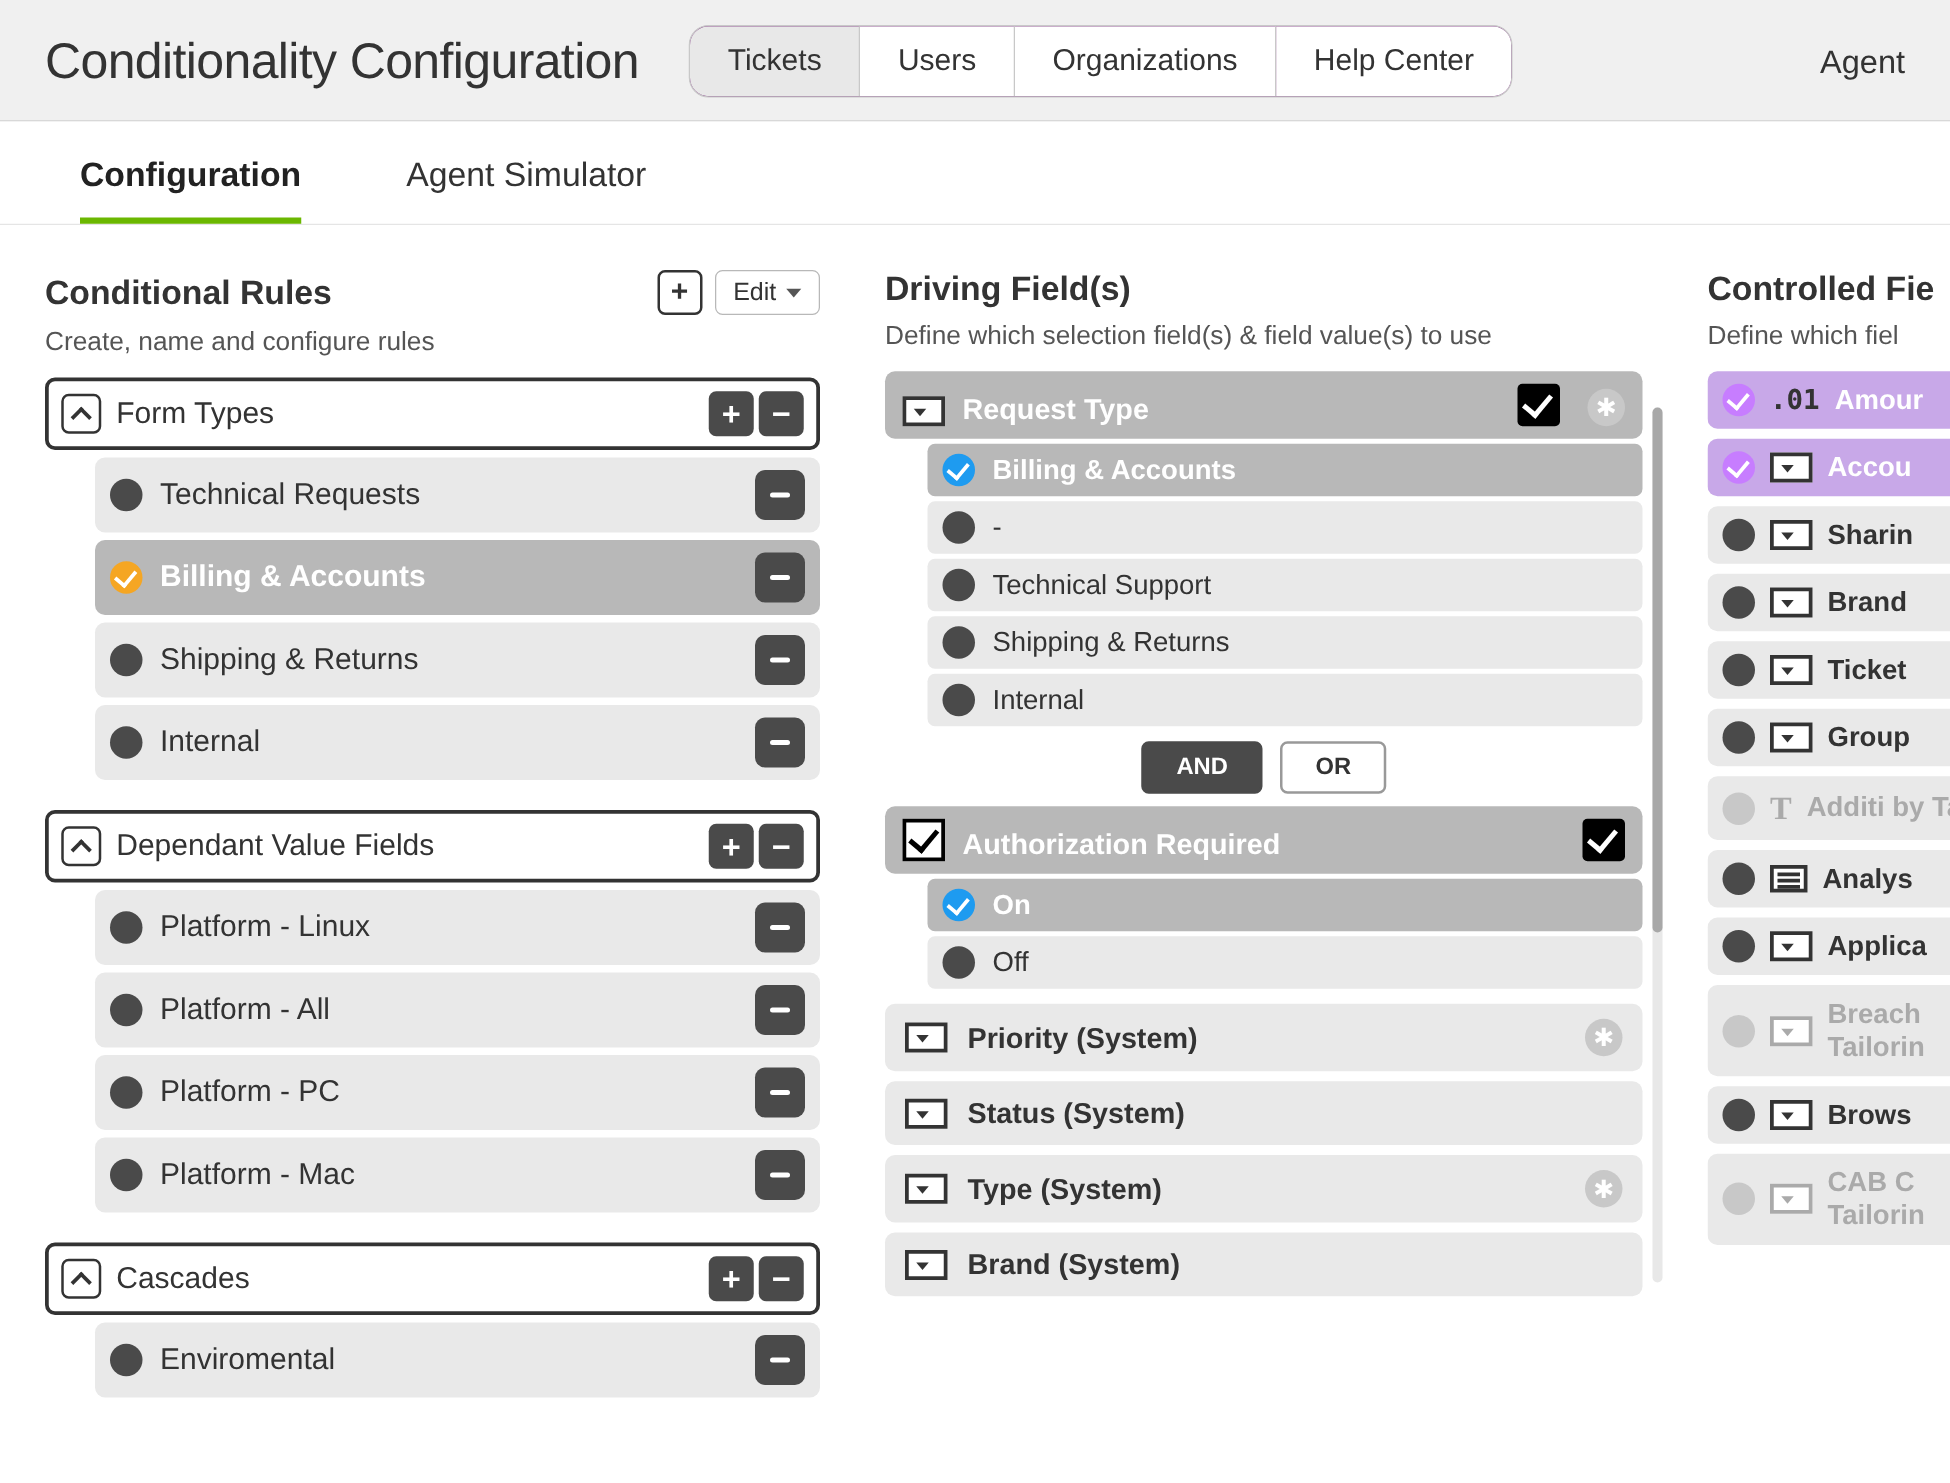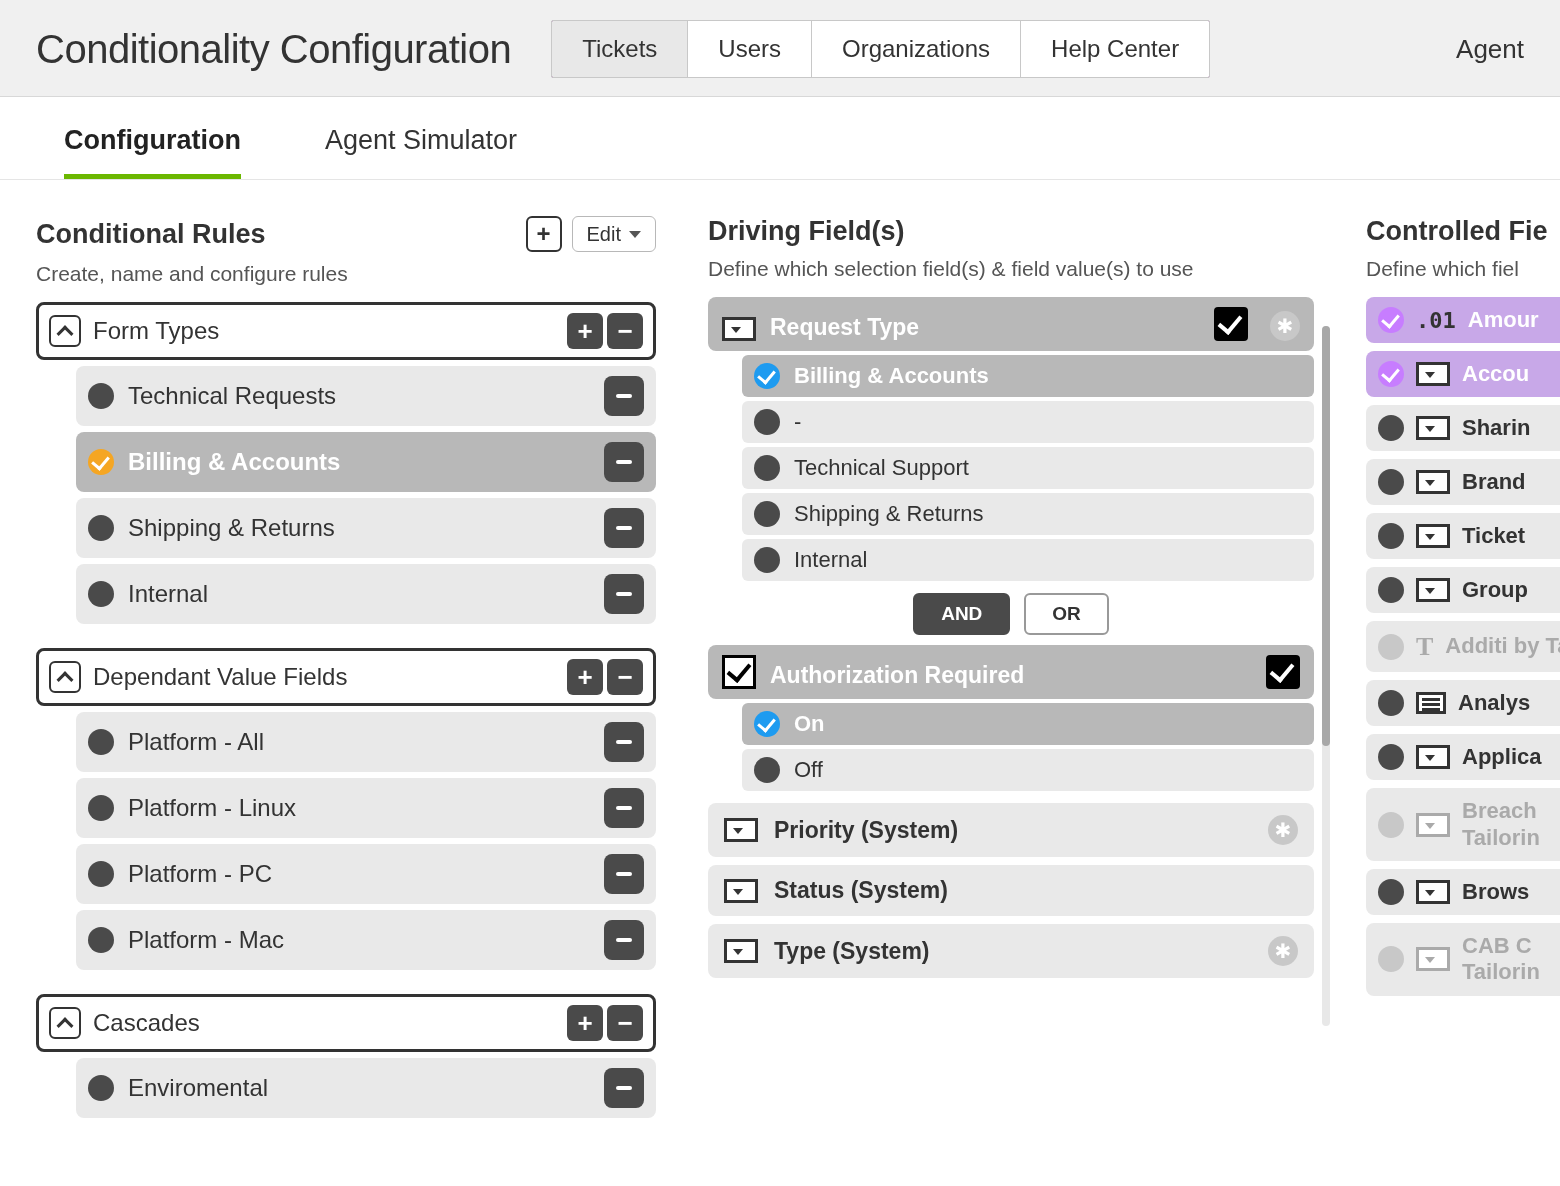--- a/index.html
+++ b/index.html
@@ -20,21 +20,21 @@
   .page-title {
     font-size: 40px;
     font-weight: 400;
     color: #333;
     margin-right: 40px;
     letter-spacing: -0.5px;
   }
   .top-tabs {
     display: flex;
     border: 1px solid #c8c8c8;
-    border-radius: 2px;
+    border-radius: 16px;
     overflow: hidden;
     background:#701a75;
   }
   .top-tab {
     padding: 14px 30px;
     font-size: 24px;
     color: #333;
     border-right: 1px solid #c8c8c8;
     background: #fff;
     cursor: pointer;
@@ -311,26 +311,26 @@
         </div>
       <div class="group-label">Dependant Value Fields</div>
       <div class="grp-btns">
         <div class="grp-btn">+</div>
         <div class="grp-btn">−</div>
       </div>
     </div>
     <div class="rule-list">
       <div class="rule-item">
         <div class="dot"></div>
+        <div class="rule-label">Platform - Linux</div>
+        <div class="rule-remove"></div>
+      </div>
+      <div class="rule-item">
+        <div class="dot"></div>
         <div class="rule-label">Platform - All</div>
-        <div class="rule-remove"></div>
-      </div>
-      <div class="rule-item">
-        <div class="dot"></div>
-        <div class="rule-label">Platform - Linux</div>
         <div class="rule-remove"></div>
       </div>
       <div class="rule-item">
         <div class="dot"></div>
         <div class="rule-label">Platform - PC</div>
         <div class="rule-remove"></div>
       </div>
       <div class="rule-item">
         <div class="dot"></div>
         <div class="rule-label">Platform - Mac</div>
@@ -420,20 +420,24 @@
     </div>
     <div class="sys-field">
       <div class="field-icon"></div>
       <div class="slabel">Status (System)</div>
     </div>
     <div class="sys-field">
       <div class="field-icon"></div>
       <div class="slabel">Type (System)</div>
       <div class="star-badge" style="margin-left:auto">✱</div>
     </div>
+    <div class="sys-field">
+      <div class="field-icon"></div>
+      <div class="slabel">Brand (System)</div>
+    </div>
 
     <div class="vscroll">
         <div class="thumb"></div>
       </div>
   </div>
 
   <div class="col col-controlled">
     <div class="section-head">
       <div class="section-title">Controlled Fie</div>
     </div>

